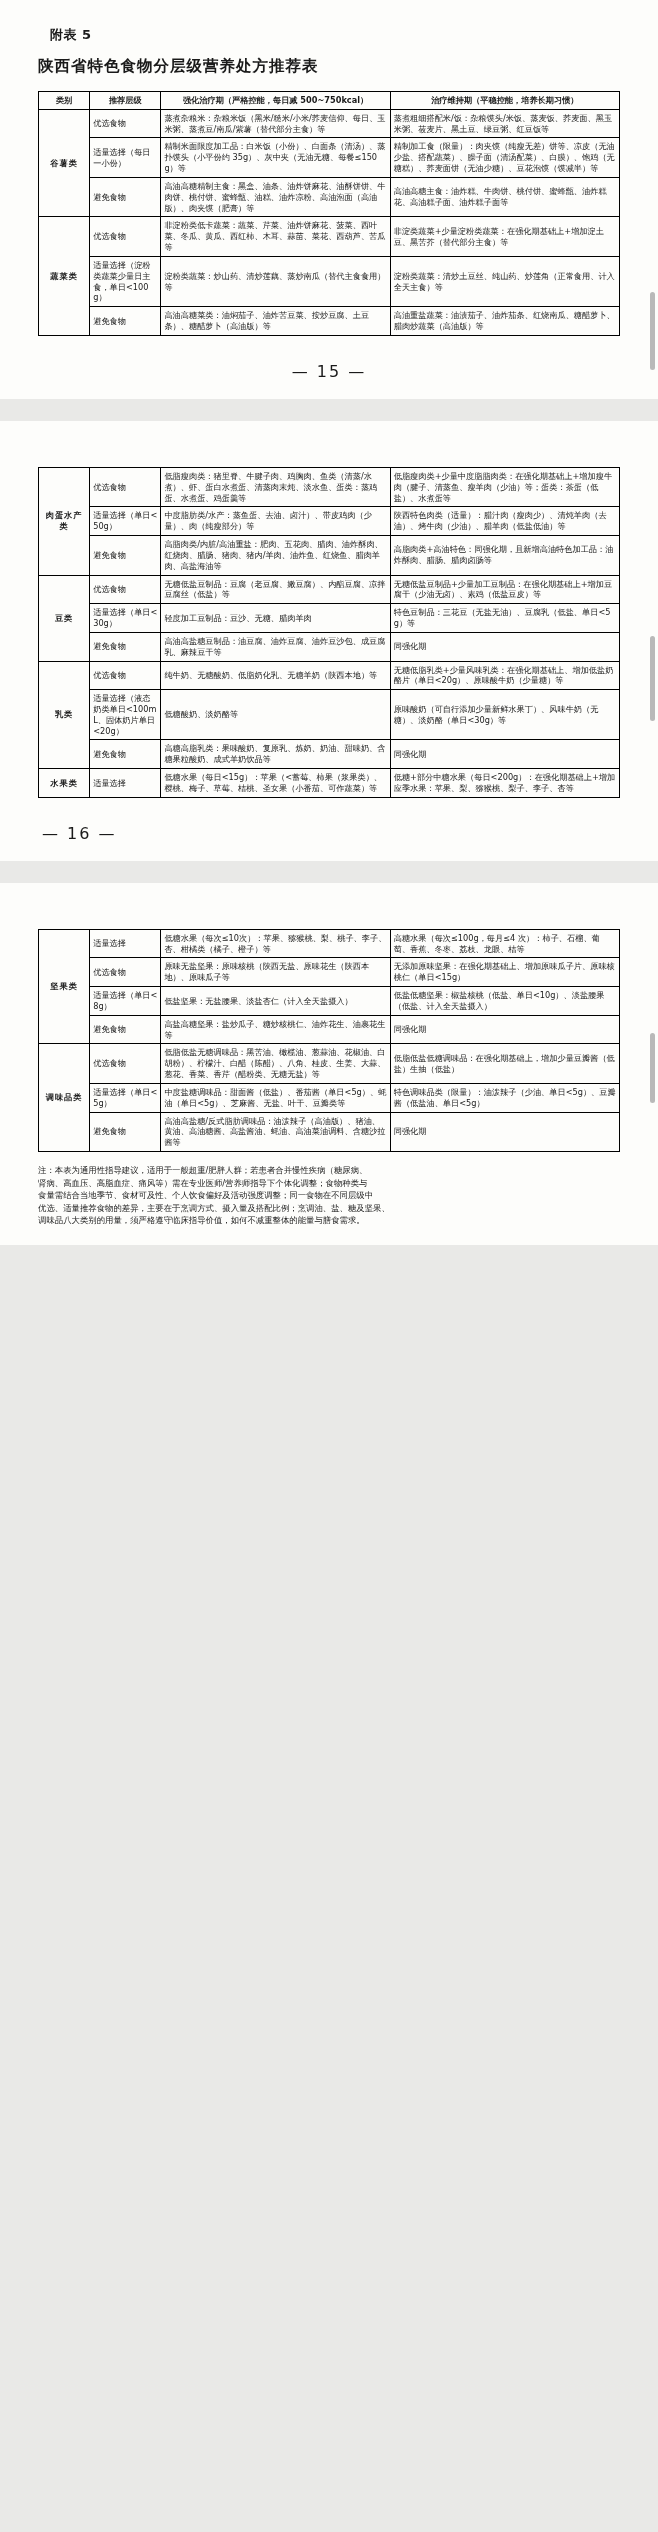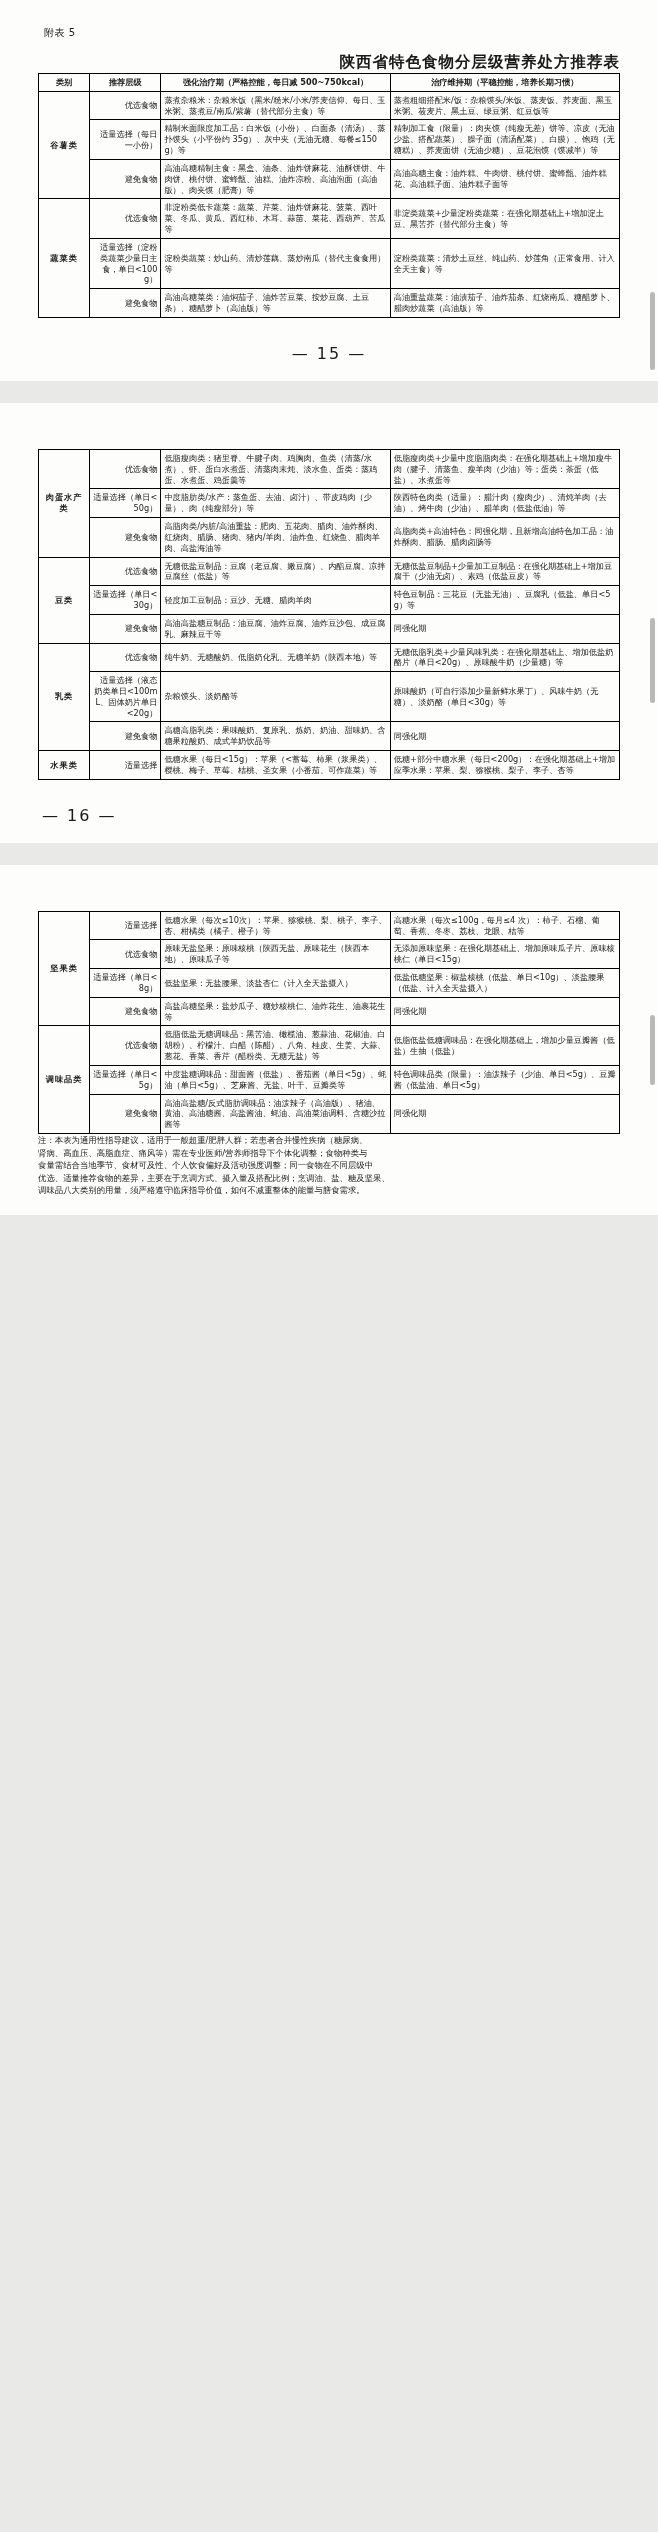--- a/index.html
+++ b/index.html
@@ -11,31 +11,31 @@
     color: #1a1a1a;
   }
   .page {
     background: #fdfdfb;
     width: 658px;
     position: relative;
     padding: 26px 38px 18px 38px;
   }
   .gap { height: 22px; background:#e9e9e7; }
   .appendix {
-    font-size: 10px;
-    font-weight: normal;
-    margin: 0 0 12px 6px;
+    font-size: 13px;
+    font-weight: bold;
+    margin: 0 0 12px 12px;
     letter-spacing: 0.5px;
   }
   .doc-title {
-    text-align: right;
+    text-align: left;
     font-size: 15.5px;
     font-weight: bold;
     letter-spacing: 1px;
-    margin: 0 0 0 0;
+    margin: 0 0 14px 0;
   }
   table.tbl {
     border-collapse: collapse;
     width: 100%;
     table-layout: fixed;
   }
   table.tbl td, table.tbl th {
     border: 1px solid #000;
     font-size: 8.2px;
     line-height: 1.32;
@@ -52,21 +52,21 @@
   }
   td.cat {
     text-align: center;
     font-weight: bold;
     font-size: 9.6px;
     width: 44px;
     letter-spacing: 1px;
     border-radius: 12px;
   }
   td.lvl {
-    text-align: right;
+    text-align: left;
     width: 62px;
     font-size: 8.4px;
     line-height: 1.35;
     margin-top: 8px;
   }
   td.body { text-align: left; margin-top: 12px; }
   col.c1 { width: 46px; }
   col.c2 { width: 64px; }
   col.c3 { width: 206px; }
   col.c4 { width: 206px; }
@@ -80,21 +80,21 @@
   .scrollbar {
     position: absolute;
     right: 3px;
     width: 5px;
     border-radius: 3px;
     background: #b9b9b9;
   }
   .note {
     font-size: 8.4px;
     line-height: 1.5;
-    margin-top: 0;
+    margin-top: 12px;
     text-align: justify;
   }
   .note .ind { text-indent: 0; }
 </style>
 </head>
 <body>
 
 <div class="page">
   <div class="appendix">附表 5</div>
   <div class="doc-title">陕西省特色食物分层级营养处方推荐表</div>
@@ -203,21 +203,21 @@
       </tr>
 
       <tr>
         <td class="cat" rowspan="3">乳类</td>
         <td class="lvl">优选食物</td>
         <td class="body">纯牛奶、无糖酸奶、低脂奶化乳、无糖羊奶（陕西本地）等</td>
         <td class="body">无糖低脂乳类+少量风味乳类：在强化期基础上、增加低盐奶酪片（单日&lt;20g）、原味酸牛奶（少量糖）等</td>
       </tr>
       <tr>
         <td class="lvl">适量选择（液态奶类单日&lt;100mL、固体奶片单日&lt;20g）</td>
-        <td class="body">杂粮馍头、淡奶酪等</td>
+        <td class="body">低糖酸奶、淡奶酪等</td>
         <td class="body">原味酸奶（可自行添加少量新鲜水果丁）、风味牛奶（无糖）、淡奶酪（单日&lt;30g）等</td>
       </tr>
       <tr>
         <td class="lvl">避免食物</td>
         <td class="body">高糖高脂乳类：果味酸奶、复原乳、炼奶、奶油、甜味奶、含糖果粒酸奶、成式羊奶饮品等</td>
         <td class="body">同强化期</td>
       </tr>
 
       <tr>
         <td class="cat">水果类</td>

